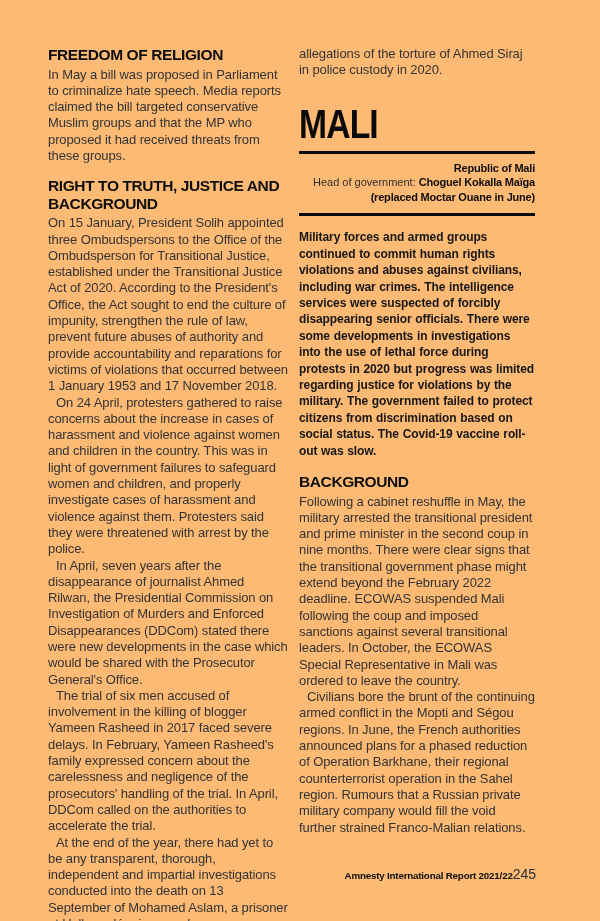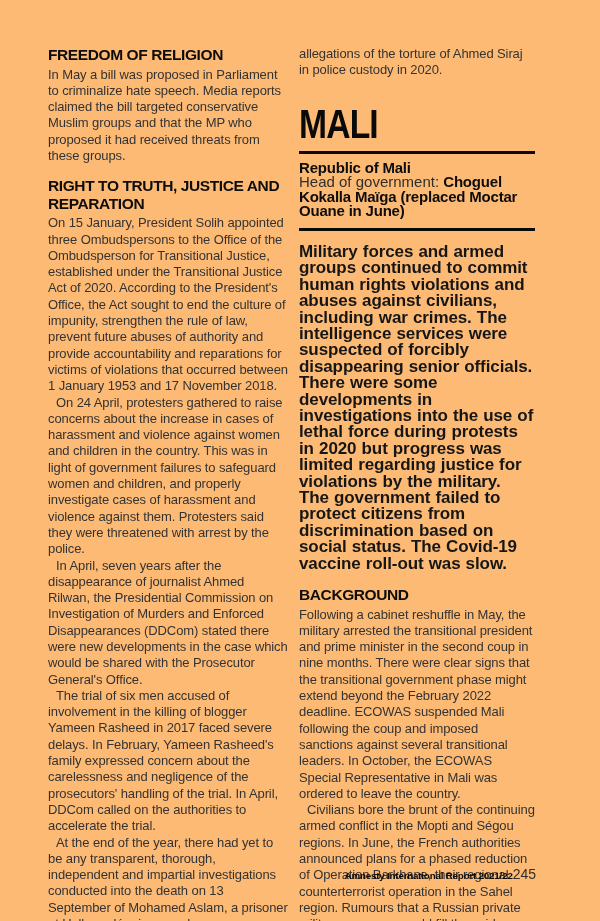--- a/index.html
+++ b/index.html
@@ -30,26 +30,26 @@
   .country-title-wrap { margin:24px 0 2px 0; height:42px; }
   .country-name {
     display:inline-block; font-size:41px; line-height:42px; font-weight:700;
     letter-spacing:-1px; color:#0a0a0a;
     transform:scaleX(0.82); transform-origin:0 50%;
     white-space:nowrap;
   }
   .rule {
     border:0; border-top:3px solid #0a0a0a; margin:6px 0 7px 0; width:100%;
   }
-  .country-info { font-size:15px; line-height:14.6px; color:#1c1c1c; }
+  .country-info { font-size:11px; line-height:14.6px; color:#1c1c1c;text-align:right; }
   .country-info .bold { font-weight:700; letter-spacing:-0.2px; color:#0d0d0d; }
   .country-info .plain { font-weight:400; color:#2e2e2e; }
 
   p.intro {
-    font-weight:700; font-size:17px; line-height:16.4px;
+    font-weight:700; font-size:12px; line-height:16.4px;
     letter-spacing:-0.1px; word-spacing:0.5px; color:#161616;
     margin:13px 0 0 0;
   }
   .bg-heading-gap { margin-top:14px; }
 
   .footer {
     position:absolute; left:48px; right:64px; top:866px;
     display:flex; justify-content:flex-end; align-items:baseline;
   }
   .footer .report {
@@ -63,21 +63,21 @@
 <div class="page">
 
   <div class="col col-left">
 
     <div class="section">
       <h3 class="kicker">FREEDOM OF RELIGION</h3>
       <p class="body">In May a bill was proposed in Parliament to criminalize hate speech. Media reports claimed the bill targeted conservative Muslim groups and that the MP who proposed it had received threats from these groups.</p>
     </div>
 
     <div class="section">
-      <h3 class="kicker">RIGHT TO TRUTH, JUSTICE AND REPARATION</h3>
+      <h3 class="kicker">RIGHT TO TRUTH, JUSTICE AND BACKGROUND</h3>
       <p class="body">On 15 January, President Solih appointed three Ombudspersons to the Office of the Ombudsperson for Transitional Justice, established under the Transitional Justice Act of 2020. According to the President's Office, the Act sought to end the culture of impunity, strengthen the rule of law, prevent future abuses of authority and provide accountability and reparations for victims of violations that occurred between 1 January 1953 and 17 November 2018.</p>
       <p class="body indent">On 24 April, protesters gathered to raise concerns about the increase in cases of harassment and violence against women and children in the country. This was in light of government failures to safeguard women and children, and properly investigate cases of harassment and violence against them. Protesters said they were threatened with arrest by the police.</p>
       <p class="body indent">In April, seven years after the disappearance of journalist Ahmed Rilwan, the Presidential Commission on Investigation of Murders and Enforced Disappearances (DDCom) stated there were new developments in the case which would be shared with the Prosecutor General's Office.</p>
       <p class="body indent">The trial of six men accused of involvement in the killing of blogger Yameen Rasheed in 2017 faced severe delays. In February, Yameen Rasheed's family expressed concern about the carelessness and negligence of the prosecutors' handling of the trial. In April, DDCom called on the authorities to accelerate the trial.</p>
       <p class="body indent">At the end of the year, there had yet to be any transparent, thorough, independent and impartial investigations conducted into the death on 13 September of Mohamed Aslam, a prisoner at Hulhumalé prison, and</p>
     </div>
 
   </div>
 
   <div class="col col-right">

